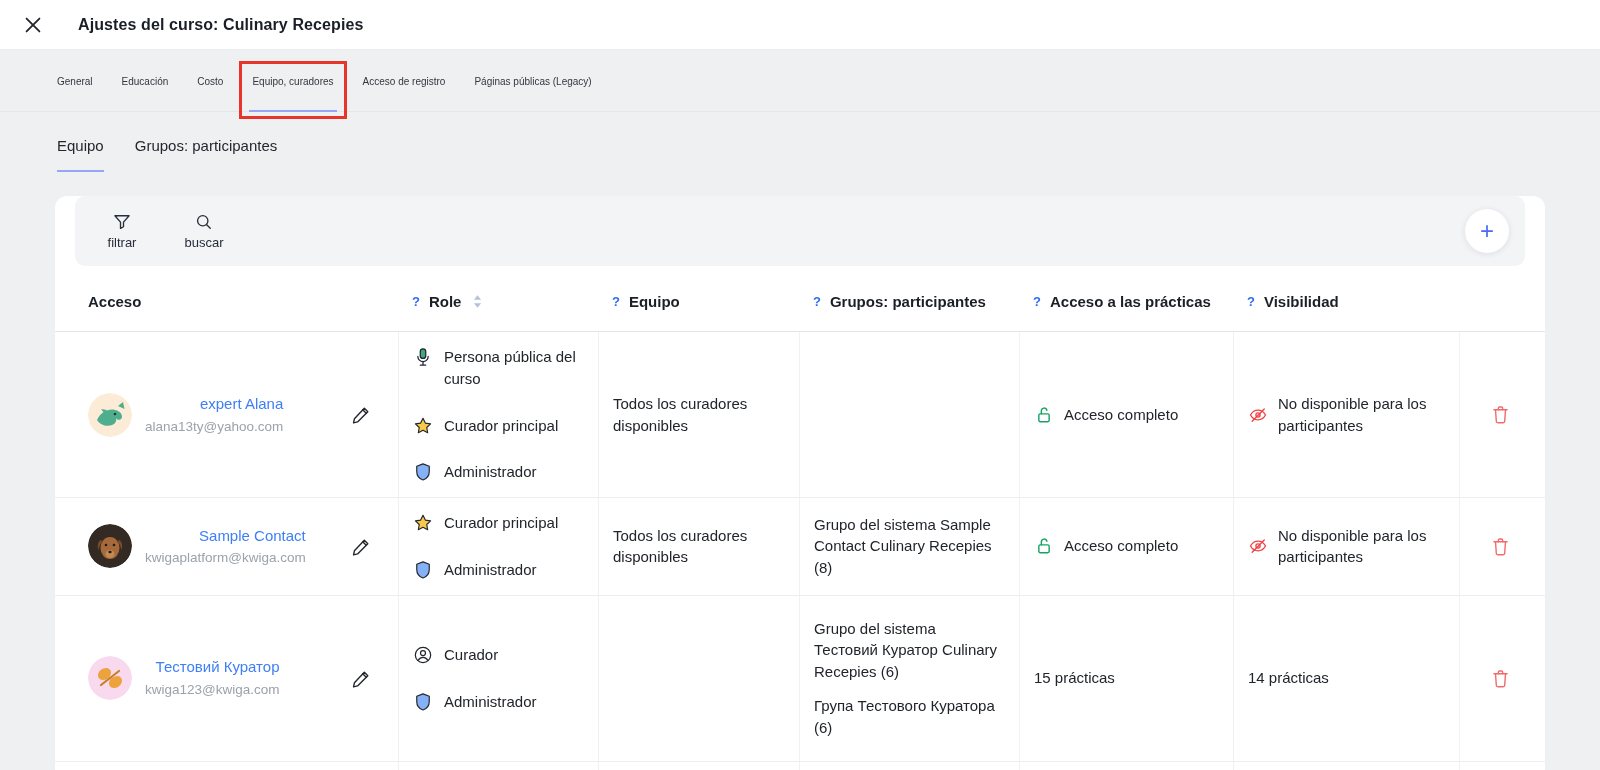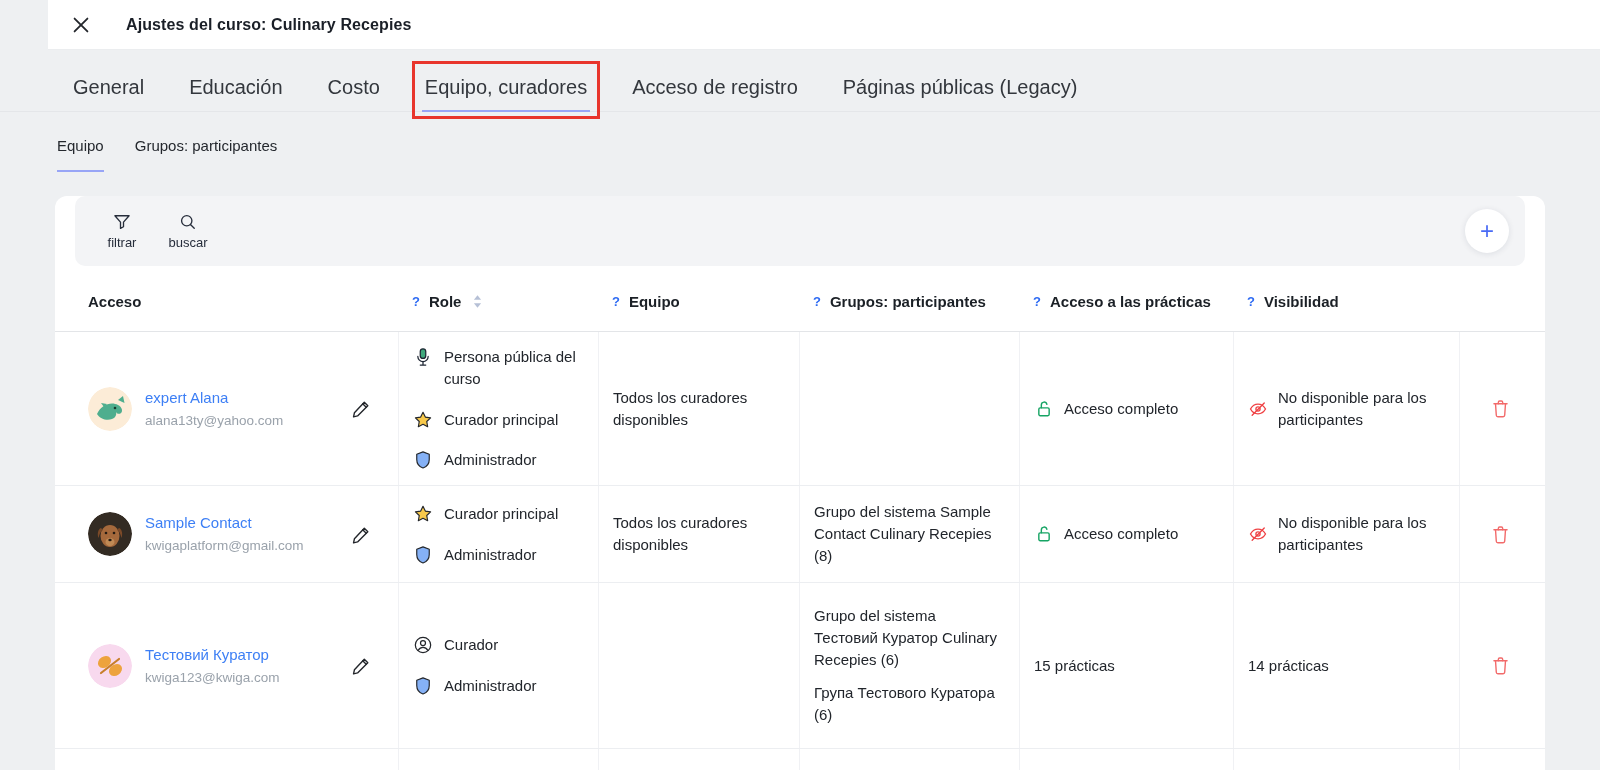--- a/index.html
+++ b/index.html
@@ -5,42 +5,42 @@
   * { box-sizing: border-box; margin: 0; padding: 0; }
   html, body { width: 1600px; height: 770px; overflow: hidden; }
   body {
     font-family: "Liberation Sans", sans-serif;
     background: #eef0f2;
     color: #22262c;
   }
   
   .topbar {
     height: 50px; background: #fff; border-bottom: 1px solid #ebedef;
-    display: flex; align-items: center; padding: 12px 20px; margin-left: 48px;
+    display: flex; align-items: center; padding: 12px 20px;
   }
   .close-btn { width: 26px; height: 26px; display: flex; align-items: center; justify-content: center; cursor: pointer; }
   .topbar-title { font-size: 16px; font-weight: 700; color: #1a1f27; margin-left: 32px; letter-spacing: .1px; }
 
   
   .tabs { display: flex; align-items: flex-start; padding: 26px 0 0 57px; border-bottom: 1px solid #e4e6e9; height: 62px; }
-  .tab { position: relative; height: 36px; margin-right: 29px; font-size: 20px; color: #33373d; cursor: pointer; white-space: nowrap; margin-left: 16px; }
+  .tab { position: relative; height: 36px; margin-right: 29px; font-size: 10px; color: #33373d; cursor: pointer; white-space: nowrap; }
   .tab.active::after { content: ""; position: absolute; left: -3px; right: -3px; bottom: 0; height: 2px; background: #98a5f6; }
   .red-frame { position: absolute; top: -15px; left: -13px; right: -13px; bottom: -7px; border: 3px solid #e8352c; pointer-events: none; z-index: 5; }
 
   
   .subtabs { display: flex; padding: 25px 0 0 57px; }
   .subtab { margin-right: 31px; font-size: 15px; color: #24282e; padding-bottom: 16px; border-bottom: 2px solid transparent; cursor: pointer; }
   .subtab.active { border-bottom-color: #98a5f6; }
 
   
   .card { margin: 14px 55px 0; background: #fff; border-radius: 12px; padding-bottom: 30px; }
 
   .toolbar {
     position: relative; margin: 24px 20px 0; height: 70px; background: #f3f4f6; border-radius: 10px;
-    display: flex; align-items: center; padding: 0 14px;
+    display: flex; align-items: center; padding: 0 14px; gap: 16px;
   }
   .tool-btn { width: 66px; display: flex; flex-direction: column; align-items: center; gap: 3px; cursor: pointer; color: #262d3b; }
   .tool-btn .lbl { font-size: 13px; color: #262d3b; }
   .add-btn {
     position: absolute; right: 16px; top: 13px; width: 44px; height: 44px; border-radius: 50%;
     background: #fff; box-shadow: 0 1px 6px rgba(20,30,60,.10); display: flex; align-items: center; justify-content: center;
     color: #4a6bf5; font-size: 24px; font-weight: 400; cursor: pointer; line-height: 1;
   }
 
   
@@ -52,26 +52,26 @@
   .sort { display: inline-flex; flex-direction: column; gap: 1px; margin-left: 3px; cursor: pointer; }
 
   .trow { border-bottom: 1px solid #eceef1; }
   .cell { border-left: 1px solid #f0f1f4; padding: 14px 18px 14px 14px; font-size: 15px; line-height: 1.45; color: #21252b; display: flex; align-items: center; }
   .cell.first { border-left: none; padding-left: 33px; }
 
   .r1 { min-height: 135px; } .r2 { min-height: 97px; } .r3 { min-height: 166px; } .r4 { min-height: 90px; }
 
   .c-user { gap: 13px; }
   .avatar { width: 44px; height: 44px; border-radius: 50%; flex: 0 0 44px; overflow: hidden; }
-  .uinfo { display: flex; flex-direction: column; gap: 2px; min-width: 0; }
+  .uinfo { display: flex; flex-direction: column; gap: 2px; min-width: 0; align-items: flex-end; }
   .uname { color: #3d7ff5; font-size: 15px; text-decoration: none; cursor: pointer; white-space: nowrap; }
   .uemail { color: #9aa2ab; font-size: 13.5px; white-space: nowrap; }
   .editbtn { margin-left: auto; margin-right: 8px; cursor: pointer; display: flex; }
 
-  .c-roles { flex-direction: column; align-items: flex-start; justify-content: center; gap: 19px; }
+  .c-roles { flex-direction: column; align-items: flex-start; justify-content: center; gap: 25px; }
   .role-item { display: flex; gap: 11px; align-items: flex-start; }
   .role-item .ric { flex: 0 0 20px; margin-top: 1px; display: flex; }
 
   .c-grupos { flex-direction: column; align-items: flex-start; justify-content: center; gap: 12px; }
   .icon-text { display: flex; align-items: center; gap: 10px; }
   .icon-text .iic { flex: 0 0 20px; display: flex; }
 
   .c-actions { justify-content: center; }
   .trash { cursor: pointer; display: flex; }
 </style>
@@ -255,21 +255,21 @@
             <path d="M13 16c-3 1-4 6-2.5 10 1-4 2-7 4.5-8z" fill="#7c4a28"></path>
             <path d="M31 16c3 1 4 6 2.5 10-1-4-2-7-4.5-8z" fill="#7c4a28"></path>
             <ellipse cx="22" cy="30" rx="4.5" ry="4" fill="#c08a55"></ellipse>
             <ellipse cx="22" cy="28" rx="1.7" ry="1.3" fill="#241a12"></ellipse>
             <circle cx="18" cy="21" r="1.3" fill="#241a12"></circle>
             <circle cx="26" cy="21" r="1.3" fill="#241a12"></circle>
           </svg>
       </span>
       <span class="uinfo">
         <a class="uname">Sample Contact</a>
-        <span class="uemail">kwigaplatform@gmail.com</span>
+        <span class="uemail">kwigaplatform@kwiga.com</span>
       </span>
       <span class="editbtn">
         <svg width="21" height="21" viewBox="0 0 24 24" fill="none" stroke="#23262b" stroke-width="1.6" stroke-linecap="round" stroke-linejoin="round">
             <path d="M15.2 4.8l4 4L7.5 20.5l-4.6 1 1-4.6L15.2 4.8z"></path>
             <path d="M13.4 6.6l4 4"></path>
           </svg>
       </span>
     </div>
     <div class="cell c-roles">
       <span class="role-item">

